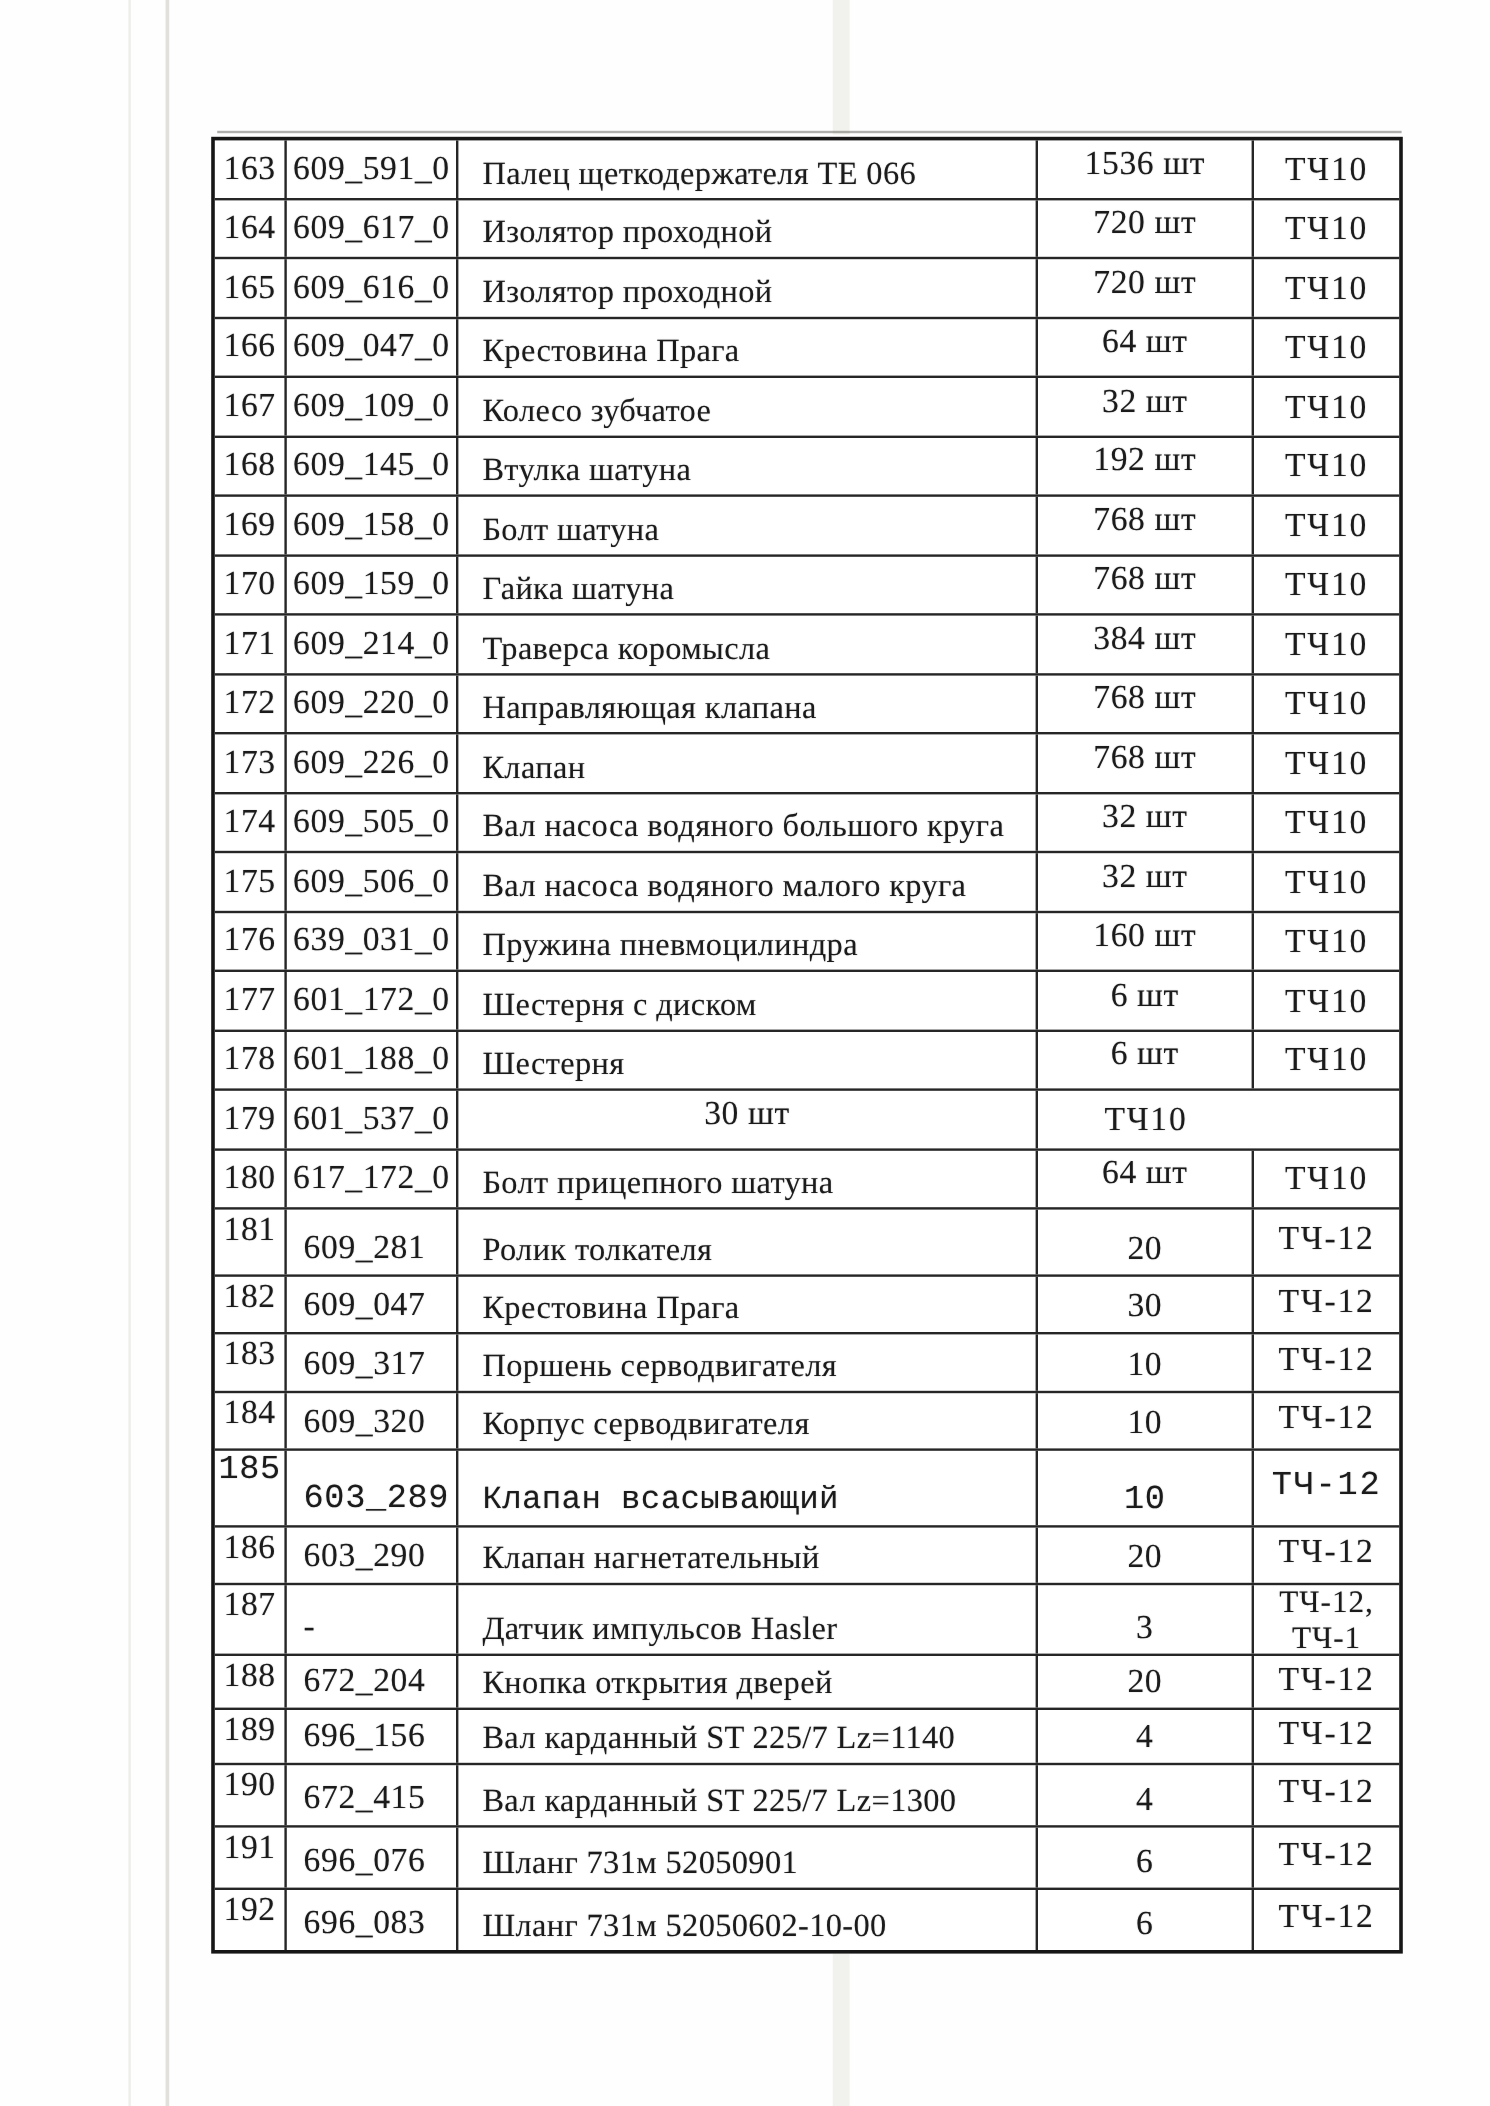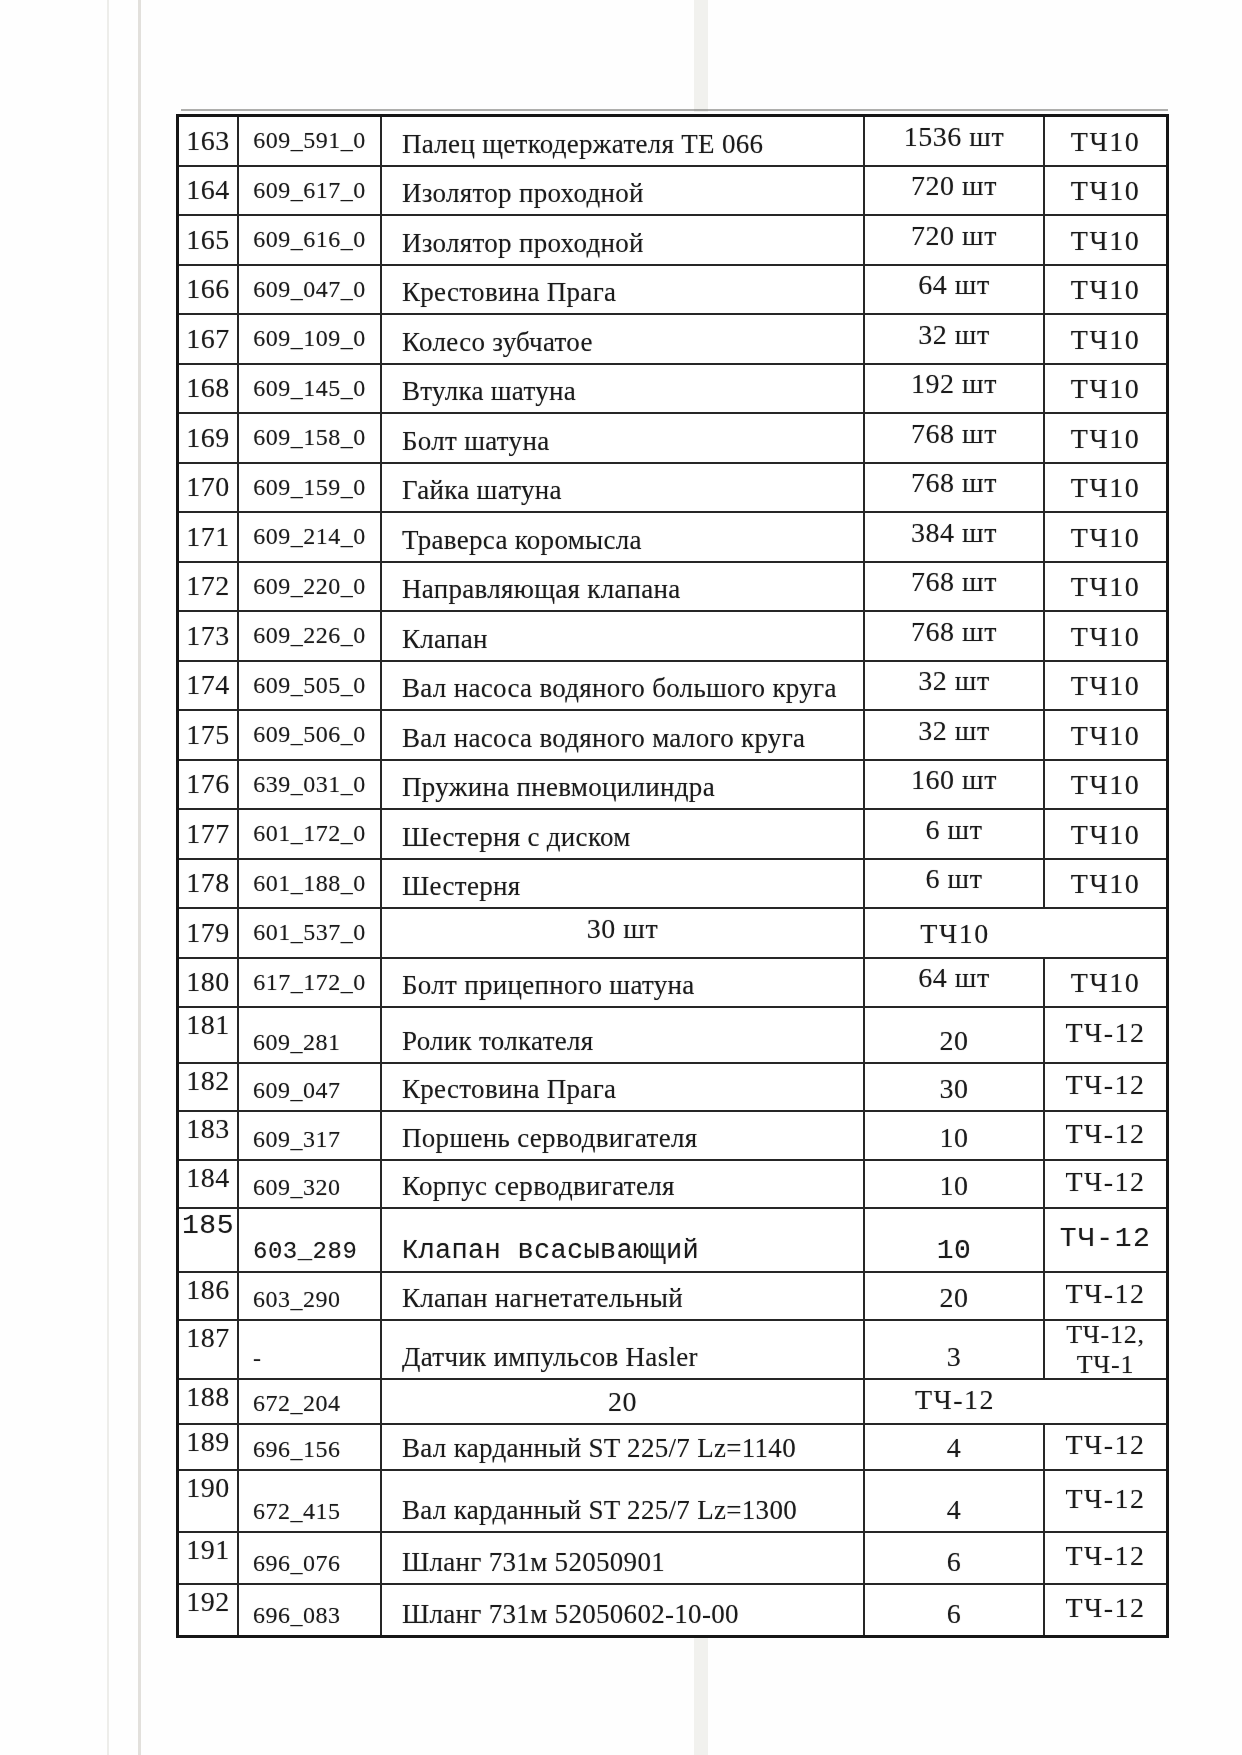--- a/index.html
+++ b/index.html
@@ -60,30 +60,30 @@
   .g2 { height: 51px; }
   .row:nth-child(19) { height: 56px; }  
   .row:nth-child(20) { height: 48px; }  
   .row:nth-child(21) { height: 49px; }  
   .row:nth-child(22) { height: 48px; }  
   .row:nth-child(23) { height: 64px; font-family: Liberation Mono, monospace; }  
   .row:nth-child(24) { height: 48px; }  
   .row:nth-child(25) { height: 59px; }  
   .row:nth-child(26) { height: 45px; }  
   .row:nth-child(27) { height: 46px; }  
-  .row:nth-child(28) { height: 62px; }  
+  .row:nth-child(28) { height: 52px; }  
   .row:nth-child(29) { height: 52px; }  
   .row:nth-child(30) { height: 50px; border-radius: 21px; }  
 
   .c-num  { justify-content: center; align-items: center;
             font-size: 28px; letter-spacing: .5px; }
   .g2 .c-num { align-items: flex-start; padding-top: 1px; }
 
   .c-code { justify-content: center; align-items: center;
-            font-size: 24px; letter-spacing: .5px; }
+            font-size: 28px; letter-spacing: .5px; }
   .g2 .c-code { justify-content: flex-start; padding-left: 14px;
                 align-items: flex-end; padding-bottom: 6px; }
 
   .c-name { justify-content: flex-start; align-items: flex-end;
             padding: 0 4px 5px 20px; font-size: 27px; letter-spacing: .3px; }
 
   .c-qty  { justify-content: center; align-items: center;
             padding-bottom: 8px; font-size: 28px; letter-spacing: .5px; }
   .g2 .c-qty { align-items: flex-end; padding-bottom: 5px; }
 
@@ -276,20 +276,21 @@
       <div class="row g2 multi-dept">
     <div class="cell c-num">187</div>
     <div class="cell c-code">-</div>
     <div class="cell c-name">Датчик импульсов Hasler</div>
     <div class="cell c-qty">3</div>
     <div class="cell c-dept">ТЧ-12, ТЧ-1</div>
   </div>
       <div class="row g2">
     <div class="cell c-num">188</div>
     <div class="cell c-code">672_204</div>
+    <div class="cell c-name">Кнопка открытия дверей</div>
     <div class="cell c-qty">20</div>
     <div class="cell c-dept">ТЧ-12</div>
   </div>
       <div class="row g2">
     <div class="cell c-num">189</div>
     <div class="cell c-code">696_156</div>
     <div class="cell c-name">Вал карданный ST 225/7 Lz=1140</div>
     <div class="cell c-qty">4</div>
     <div class="cell c-dept">ТЧ-12</div>
   </div>

